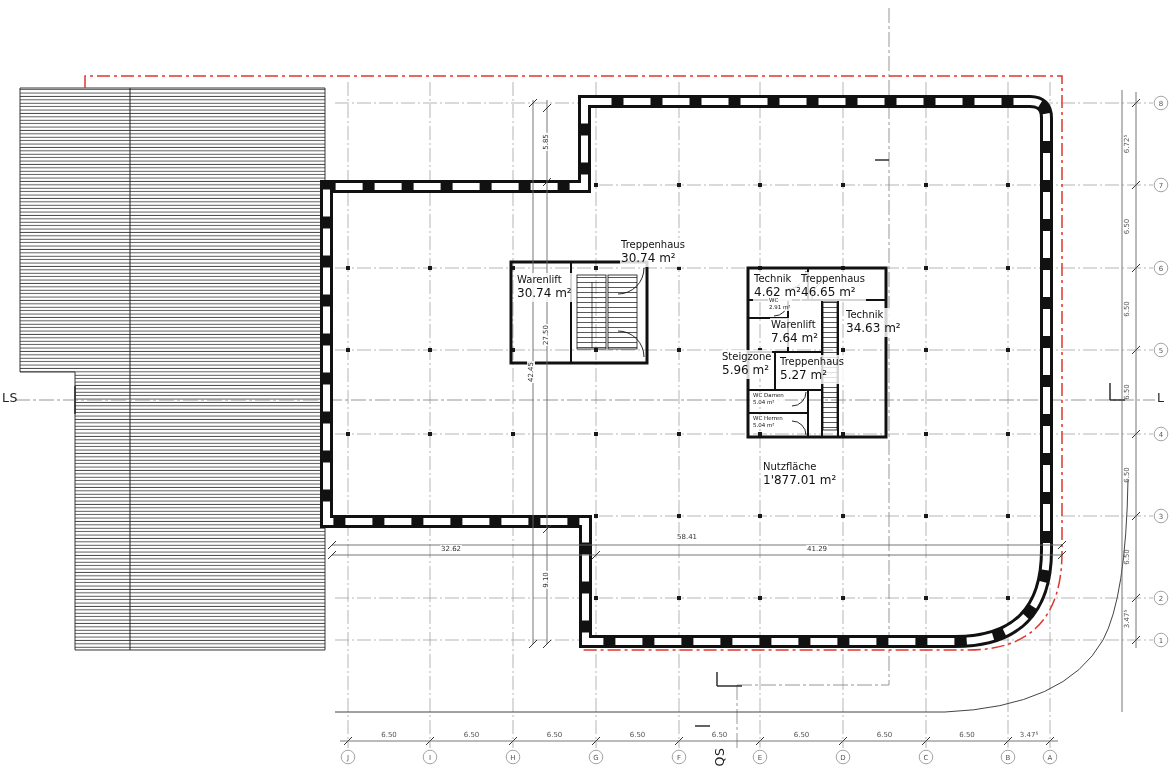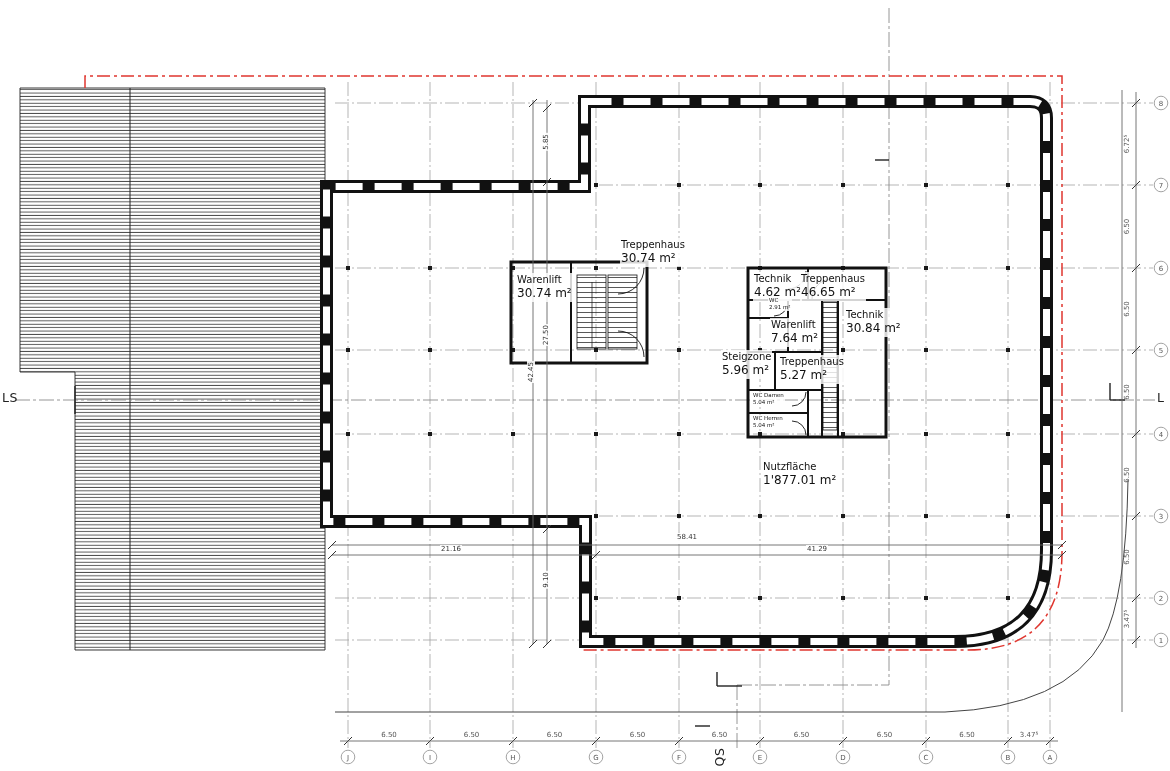--- a/index.html
+++ b/index.html
@@ -276,21 +276,21 @@
 <div class="rlabel tiny" style="left:768px;top:297px">
   <div class="rname">WC</div>
   <div class="rarea">2.91 m²</div>
 </div>
 <div class="rlabel" style="left:770px;top:318px">
   <div class="rname">Warenlift</div>
   <div class="rarea">7.64 m²</div>
 </div>
 <div class="rlabel" style="left:845px;top:308px">
   <div class="rname">Technik</div>
-  <div class="rarea">30.84 m²</div>
+  <div class="rarea">34.63 m²</div>
 </div>
 <div class="rlabel" style="left:721px;top:350px">
   <div class="rname">Steigzone</div>
   <div class="rarea">5.96 m²</div>
 </div>
 <div class="rlabel" style="left:779px;top:355px">
   <div class="rname">Treppenhaus</div>
   <div class="rarea">5.27 m²</div>
 </div>
 <div class="rlabel tiny" style="left:752px;top:392px">
@@ -300,21 +300,21 @@
 <div class="rlabel tiny" style="left:752px;top:415px">
   <div class="rname">WC Herren</div>
   <div class="rarea">5.04 m²</div>
 </div>
 <div class="rlabel" style="left:762px;top:460px">
   <div class="rname">Nutzfläche</div>
   <div class="rarea">1'877.01 m²</div>
 </div>
 
 <div class="dlabel" style="left:676px;top:533px">58.41</div>
-<div class="dlabel" style="left:440px;top:545px">21.16</div>
+<div class="dlabel" style="left:440px;top:545px">32.62</div>
 <div class="dlabel" style="left:806px;top:545px">41.29</div>
 <div class="dlabel rot" style="left:531px;top:372px">42.45</div>
 <div class="dlabel rot" style="left:546px;top:335px">27.50</div>
 <div class="dlabel rot" style="left:546px;top:142px">5.85</div>
 <div class="dlabel rot" style="left:546px;top:580px">9.10</div>
 
 <div class="seclabel" style="left:2px;top:390px">LS</div>
 <div class="seclabel" style="left:1157px;top:390px">L</div>
 <div class="seclabel rot" style="left:719px;top:757px">QS</div>
 

